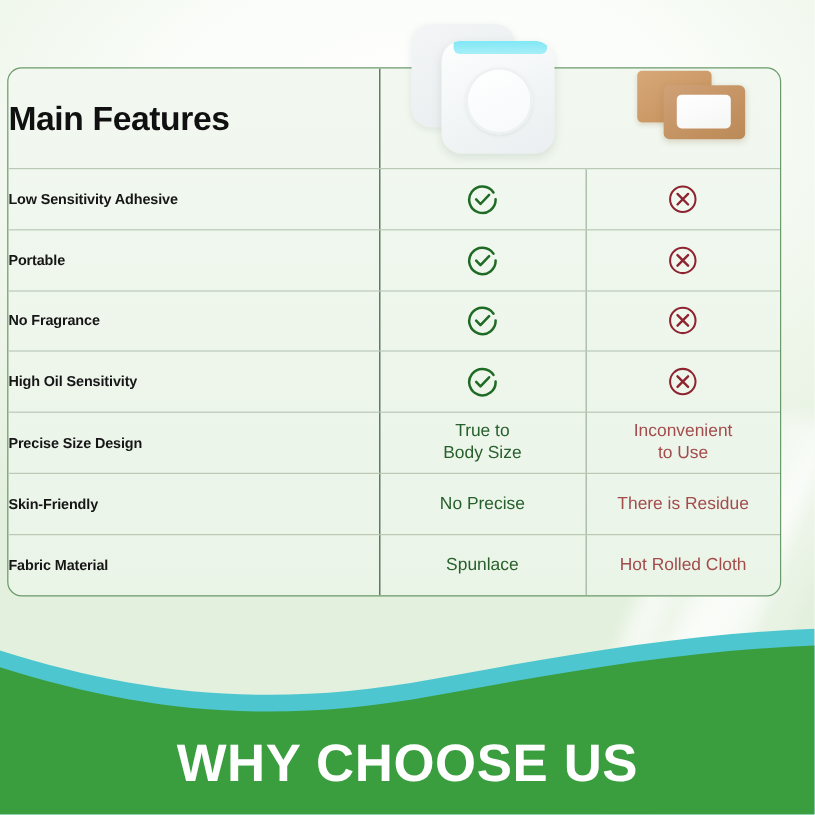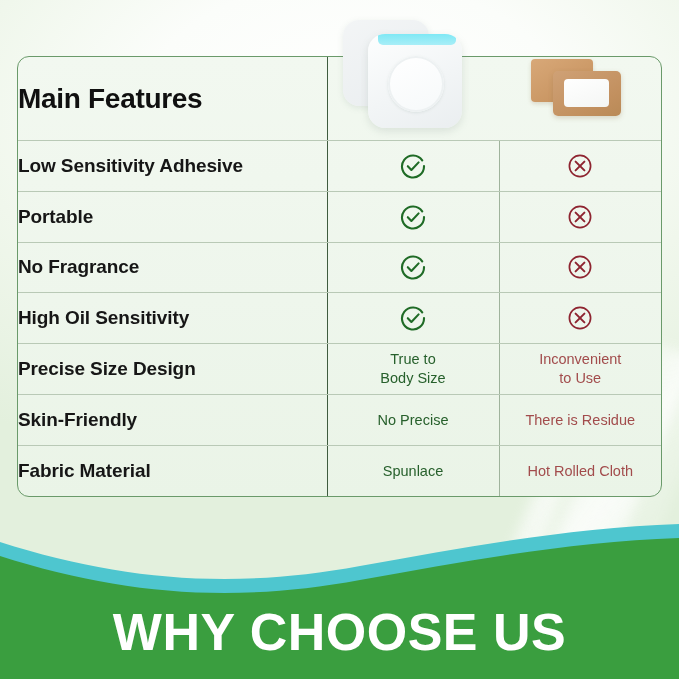--- a/index.html
+++ b/index.html
@@ -29,21 +29,21 @@
     transform: rotate(22deg);
     filter: blur(6px);
   }
   .streak-a { width: 60px;  height: 420px; right: 60px;  top: 330px; opacity: .85; }
   .streak-b { width: 26px;  height: 380px; right: 130px; top: 330px; opacity: .7; }
   .streak-c { width: 120px; height: 300px; right: 8px;   top: 340px; opacity: .5; }
 
   
   .table-wrap {
     position: absolute;
-    left: 17px;
+    left: 6px;
     top: 56px;
     width: 645px;
     height: 441px;
     border: 1px solid #6a9a6a;
     border-radius: 12px;
     background: linear-gradient(180deg, #f2f8f0 0%, #eef6ec 55%, #eaf4e7 100%);
     box-sizing: border-box;
     overflow: hidden;
   }
   .tbl {
@@ -65,21 +65,21 @@
   .col-a { width: 172px; }
   .col-b { width: 162px; }
 
   
   .c-div-main { border-right: 1.5px solid #3f5c3f; }
   .c-div-sub  { border-right: 1px solid #9fb39c; }
   .head-row .c-div-sub { border-right: none; }
 
   .feature-cell {
     padding-left: 41px;
-    font-size: 19px;
+    font-size: 12px;
     font-weight: bold;
     color: #161616;
     letter-spacing: -0.1px;
   }
   .head-title {
     padding-left: 41px;
     font-size: 28px;
     font-weight: bold;
     color: #101010;
     letter-spacing: -0.3px;
@@ -184,21 +184,21 @@
     width: 679px;
     height: 185px;
   }
   .banner svg { display: block; }
   .banner-text {
     position: absolute;
     left: 0;
     bottom: 17px;
     width: 679px;
     text-align: center;
-    font-size: 52px;
+    font-size: 44px;
     font-weight: bold;
     color: #ffffff;
     letter-spacing: 0.5px;
   }
 </style>
 </head>
 <body>
 
 <div class="poster">
 

